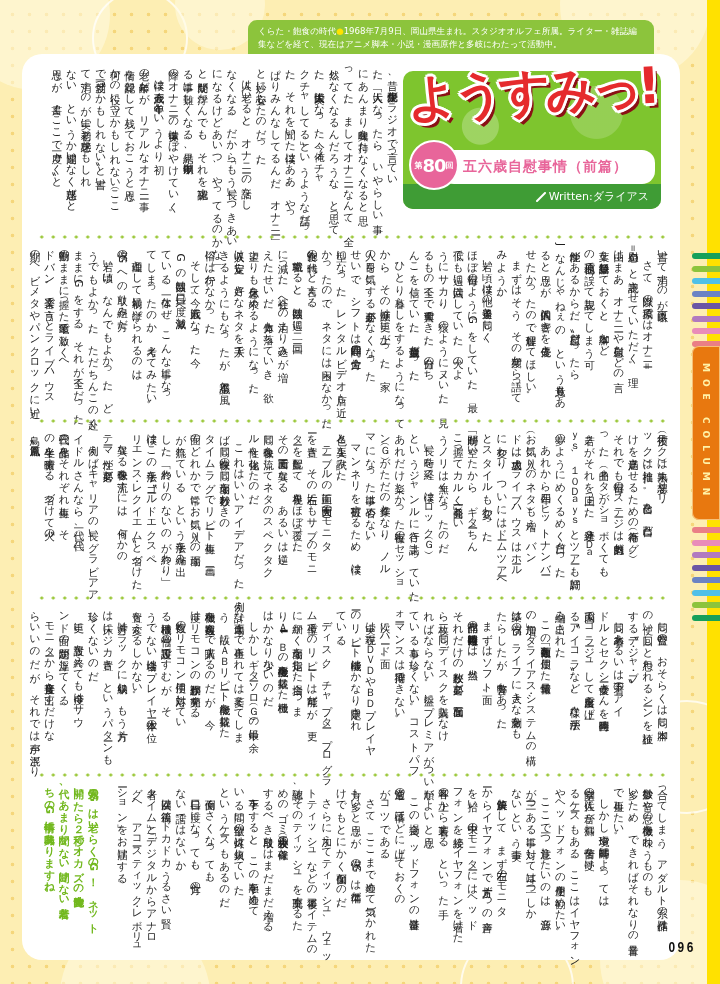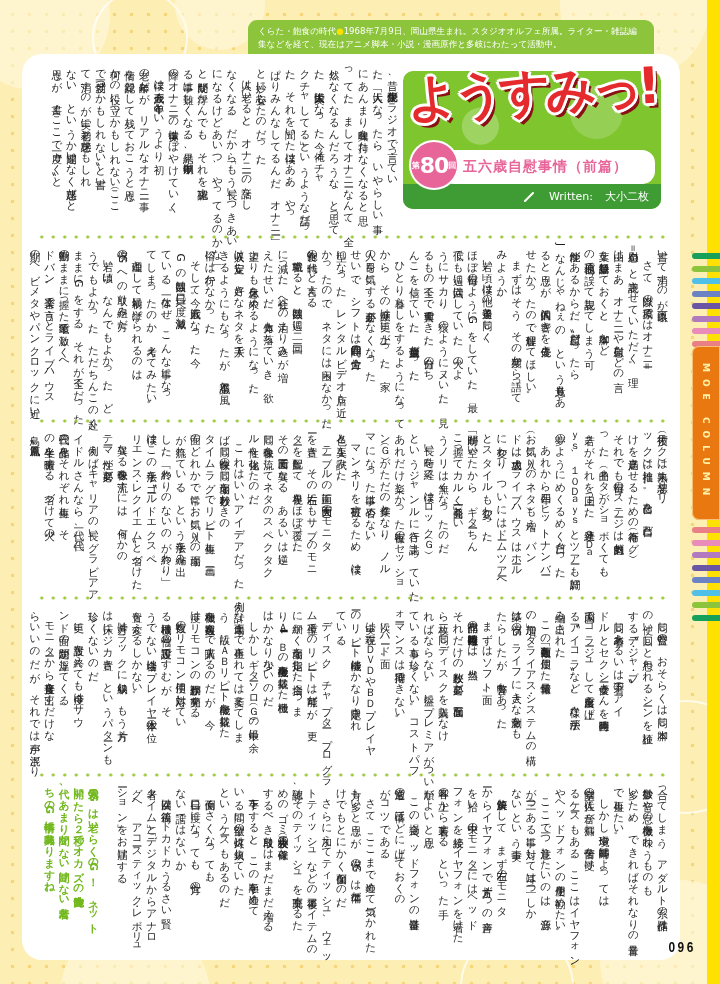--- a/index.html
+++ b/index.html
@@ -39,24 +39,24 @@
       line-height: 70px; white-space: nowrap; transform: rotate(-3deg);
       text-shadow: 3px 0 0 #fff, -3px 0 0 #fff, 0 3px 0 #fff, 0 -3px 0 #fff, 2px 2px 0 #fff, -2px -2px 0 #fff,
                    2px -2px 0 #fff, -2px 2px 0 #fff, 4px 5px 0 #8a1015; }
     .pill { position: absolute; left: 38px; top: 95px; width: 214px; height: 34px; background: #fff;
       border-radius: 13px; display: flex; align-items: center; padding-left: 22px; box-sizing: border-box; }
     .pill span { color: #e8659a; font-weight: bold; font-size: 14px; letter-spacing: 1px; }
     .episode { position: absolute; left: 6px; top: 85px; width: 46px; height: 46px; border-radius: 50%;
       background: #e8659a; border: 2px solid #fff; display: flex; align-items: center; justify-content: center;
       color: #fff; font-weight: bold; z-index: 2; }
     .episode .small { font-size: 8px; }
-    .episode .num { font-size: 22px; letter-spacing: -1px; }
+    .episode .num { font-size: 18px; letter-spacing: -1px; }
     .byline { position: absolute; left: 0; top: 129px; width: 258px; height: 25px; background: #3f9c35;
       border-radius: 0 0 10px 10px; display: flex; align-items: center; justify-content: flex-end;
-      padding-right: 12px; box-sizing: border-box; color: #fff; font-size: 11px; gap: 12px; }
+      padding-right: 12px; box-sizing: border-box; color: #fff; font-size: 11px; }
     .byline svg { margin-right: 3px; }
 
     .tier { position: absolute; writing-mode: vertical-rl; height: 174px; color: #1e1e1e;
       font-size: 10.6px; line-height: 14.6px; }
     .col { white-space: nowrap; min-width: 14.6px; }
     .block-gap { margin-left: 14.6px; }
     .note .col { color: #72b81e; font-weight: bold; }
 
     .dotline { position: absolute; left: 36px; width: 630px; height: 4px;
       background-image: radial-gradient(circle, #9cc83c 1.3px, transparent 1.8px);
@@ -123,21 +123,21 @@
         <span class="small">回</span>
     </div>
     <div class="pill">
       <span>五六歳自慰事情（前篇）</span>
     </div>
     <div class="byline" style="background: rgb(63, 156, 53);">
       <svg width="10" height="10" viewBox="0 0 10 10">
           <path d="M1 9 L9 1" stroke="#fff" stroke-width="2" stroke-linecap="round"></path>
         </svg>
       <span>Written:</span>
-        <span>大小二枚</span>
+        <span>ダライアス</span>
     </div>
   </div>
 
   <div class="tier" style="left:48px;top:62px;width:352px;">
       <div class="col">　昔、伊集院光がラジオで言ってい</div>
       <div class="col">た。「大人になったら、いやらしい事</div>
       <div class="col">にあんまり興味を持たなくなると思</div>
       <div class="col">ってた。ましてオナニーなんて、全</div>
       <div class="col">然しなくなるんだろうな、と思って</div>
       <div class="col">た。実際大人になった今、俺メチャ</div>

